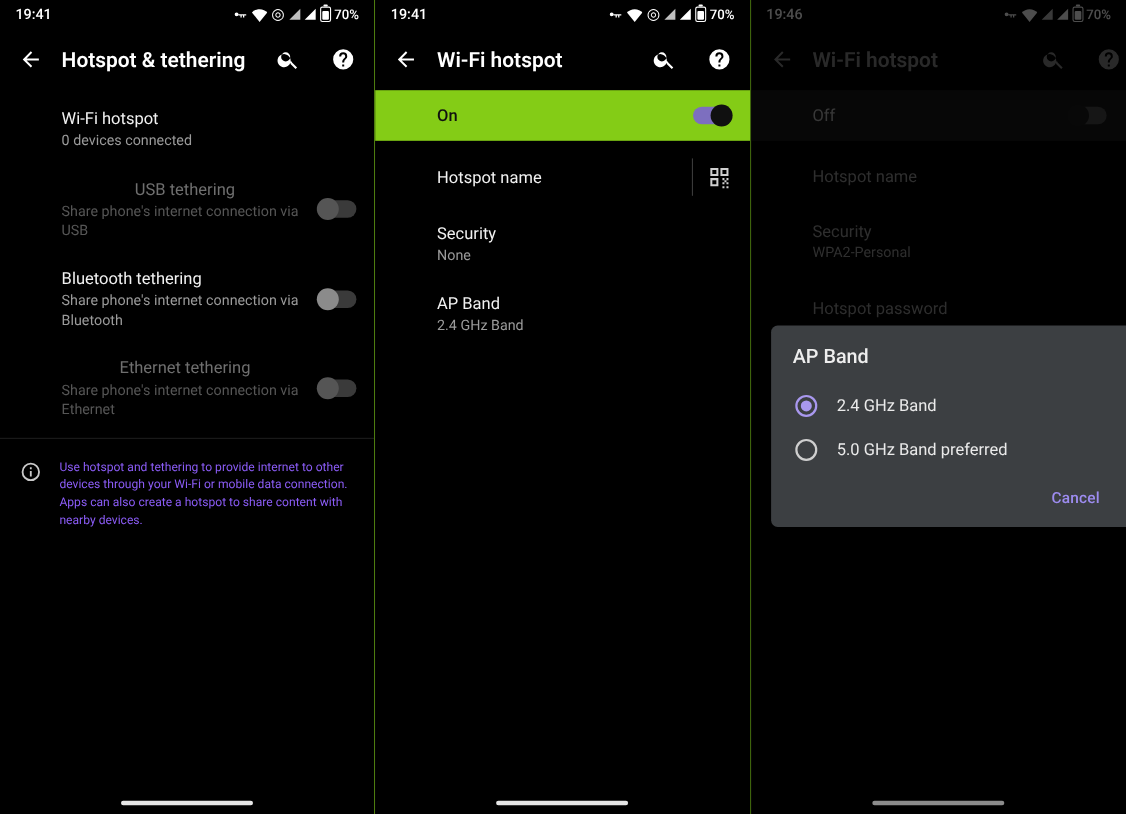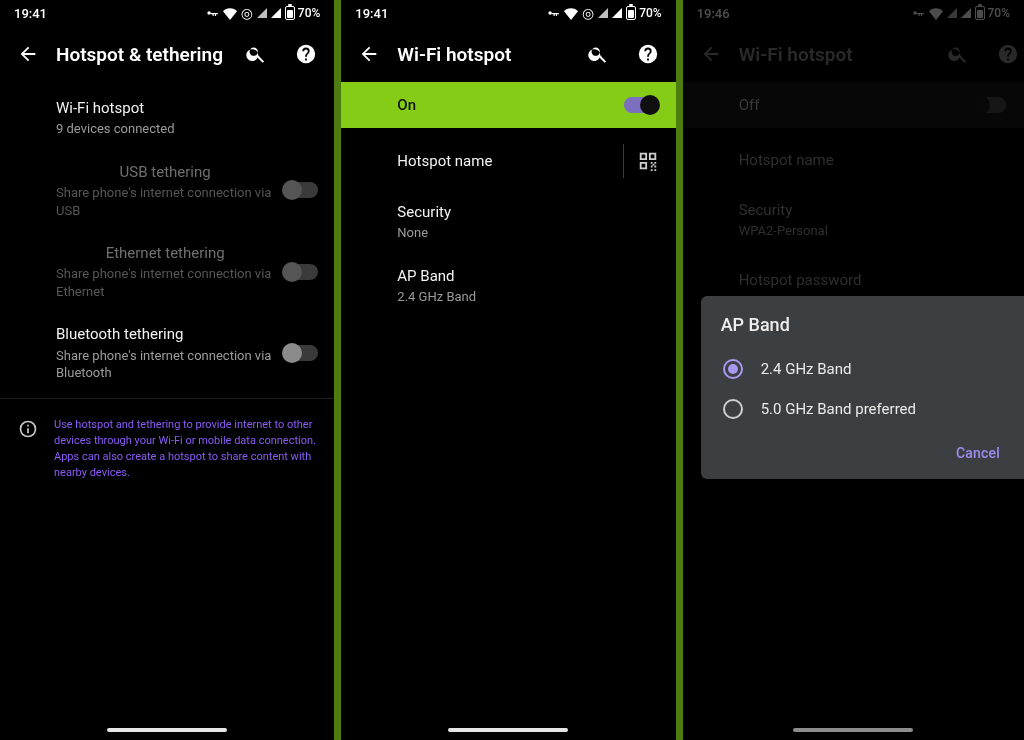--- a/index.html
+++ b/index.html
@@ -1,18 +1,18 @@
 <!DOCTYPE html>
 <html><head>
 <meta charset="utf-8">
 <style>
   * { box-sizing: border-box; margin: 0; padding: 0; }
   html, body { width: 1024px; height: 740px; background: #222; font-family: Roboto, "Segoe UI", Arial, sans-serif; overflow: hidden; }
   .row { display: flex; width: 1024px; height: 740px; }
-  .phone { position: relative; width: 341.33px; height: 740px; background: #000; color: #e6e6e6; overflow: hidden; border-right: 7px solid #4d7c0f; }
+  .phone { position: relative; width: 341.33px; height: 740px; background: #000; color: #e6e6e6; overflow: hidden; border-right: 1px solid #4d7c0f; }
   .phone:last-child { border-right: none; }
 
   
   .statusbar { height: 26px; display: flex; align-items: center; justify-content: space-between; padding: 0 14px; font-size: 13px; font-weight: 500; color: #fff; }
   .statusbar .icons { display: flex; align-items: center; gap: 4px; font-size: 12px; }
   .tri { width: 0; height: 0; border-style: solid; border-width: 0 0 10px 10px; border-color: transparent transparent #fff transparent; display:inline-block; }
   .tri.dim { opacity: .75; }
   .batt { display: inline-flex; align-items: center; gap: 3px; }
   .batt-body { width: 10px; height: 14px; border: 1.5px solid #fff; border-radius: 2px; position: relative; display:inline-block; }
   .batt-body::before { content:""; position:absolute; top:-3px; left:2px; width:4px; height:2px; background:#fff; border-radius:1px; }
@@ -121,43 +121,43 @@
         <svg class="svg" width="22" height="22" viewBox="0 0 24 24">
             <path fill="currentColor" d="M12 2a10 10 0 1 0 10 10A10 10 0 0 0 12 2zm1 17h-2v-2h2zm2.1-7.8-.9.9A3.4 3.4 0 0 0 13 15h-2v-.5a4 4 0 0 1 1.2-2.8l1.2-1.3A1.9 1.9 0 0 0 14 9a2 2 0 0 0-4 0H8a4 4 0 0 1 8 0 3.2 3.2 0 0 1-.9 2.2z"></path>
           </svg>
       </div>
     </div>
 
     <div class="list">
       <div class="item">
         <div class="texts">
           <div class="title">Wi-Fi hotspot</div>
-          <div class="sub">9 devices connected</div>
+          <div class="sub">0 devices connected</div>
         </div>
       </div>
       <div class="item disabled">
         <div class="texts">
           <div class="title">USB tethering</div>
           <div class="sub">Share phone's internet connection via USB</div>
         </div>
         <div class="toggle disabled"></div>
       </div>
+      <div class="item">
+        <div class="texts">
+          <div class="title">Bluetooth tethering</div>
+          <div class="sub">Share phone's internet connection via Bluetooth</div>
+        </div>
+        <div class="toggle"></div>
+      </div>
       <div class="item disabled">
         <div class="texts">
           <div class="title">Ethernet tethering</div>
           <div class="sub">Share phone's internet connection via Ethernet</div>
         </div>
         <div class="toggle disabled"></div>
-      </div>
-      <div class="item">
-        <div class="texts">
-          <div class="title">Bluetooth tethering</div>
-          <div class="sub">Share phone's internet connection via Bluetooth</div>
-        </div>
-        <div class="toggle"></div>
       </div>
       <div class="divider"></div>
       <div class="footer">
         <div class="info-icn">
           <svg class="svg" width="20" height="20" viewBox="0 0 24 24">
               <path fill="currentColor" d="M11 17h2v-6h-2zm1-15a10 10 0 1 0 10 10A10 10 0 0 0 12 2zm0 18a8 8 0 1 1 8-8 8 8 0 0 1-8 8zM11 9h2V7h-2z"></path>
             </svg>
         </div>
         <div class="txt">Use hotspot and tethering to provide internet to other devices through your Wi-Fi or mobile data connection. Apps can also create a hotspot to share content with nearby devices.</div>
       </div>

